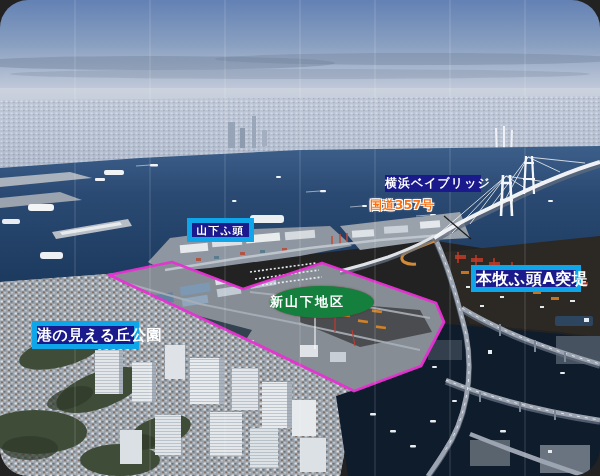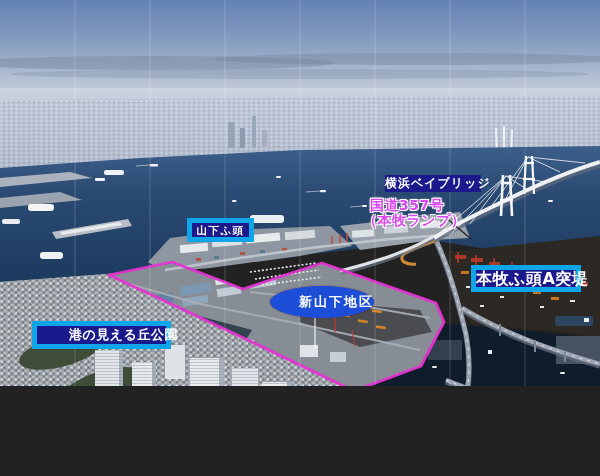--- a/index.html
+++ b/index.html
@@ -1,32 +1,32 @@
 <!DOCTYPE html>
 <html><head>
 <meta charset="utf-8">
 <style>
   html,body{margin:0;padding:0;background:#222;}
-  .stage{position:relative;width:600px;height:386px;overflow:hidden;
-         font-family:"DejaVu Sans",sans-serif;}
+  .stage{position:relative;width:600px;height:476px;overflow:hidden;
+         font-family:"DejaVu Sans",sans-serif;border-radius:28px;}
   .stage svg{position:absolute;left:0;top:0;}
   .lbl{position:absolute;background:#1a1a8c;color:#fff;font-weight:bold;
        text-align:center;white-space:nowrap;letter-spacing:1px;z-index:20;}
   .lbl.bordered{border:5px solid #0ea5e9;}
   .lbl-bay{left:385px;top:175px;width:96px;height:17px;font-size:12px;line-height:17px;}
   .lbl-yamashita{left:187px;top:218px;width:57px;height:14px;font-size:10.5px;line-height:14px;letter-spacing:1.5px;}
   .lbl-honmoku{left:471px;top:265px;width:100px;height:17px;font-size:16px;line-height:17px;letter-spacing:0.5px;}
-  .lbl-park{left:32px;top:321px;width:97px;height:18px;font-size:13px;line-height:18px;letter-spacing:0.5px;padding-left:32px;}
-  .route-label{position:absolute;left:363px;top:198px;color:#d946ef;font-weight:bold;
-       font-size:14px;line-height:14.5px;z-index:20;letter-spacing:0.5px;white-space:nowrap;
+  .lbl-park{left:32px;top:321px;width:97px;height:18px;font-size:15px;line-height:18px;letter-spacing:0.5px;}
+  .route-label{position:absolute;left:363px;top:198px;color:#f97316;font-weight:bold;
+       font-size:12px;line-height:14.5px;z-index:20;letter-spacing:0.5px;white-space:nowrap;
        text-shadow:-1px -1px 0 #fff,1px -1px 0 #fff,-1px 1px 0 #fff,1px 1px 0 #fff,0 0 3px #fff;}
   .route-label .l1{padding-left:7px;}
   .district-ellipse{position:absolute;left:270px;top:286px;width:104px;height:32px;
-       background:#1d4ed8;border-radius:50%;color:#fff;font-weight:bold;font-size:13px;
-       line-height:32px;text-align:right;letter-spacing:2px;z-index:20;
+       background:#15803d;border-radius:50%;color:#fff;font-weight:bold;font-size:13px;
+       line-height:32px;text-align:left;letter-spacing:2px;z-index:20;
        box-shadow:0 0 2px rgba(120,0,0,.5);}
 </style>
 </head>
 <body>
 
 <div class="stage">
 
 <svg width="600" height="476" viewBox="0 0 600 476">
   <defs>
     <linearGradient id="sky" x1="0" y1="0" x2="0" y2="1">
@@ -387,21 +387,20 @@
     <line x1="375" y1="0" x2="375" y2="476"></line>
         <line x1="450" y1="0" x2="450" y2="476"></line>
     <line x1="525" y1="0" x2="525" y2="476"></line>
   </g>
 </svg>
 
 <div class="lbl lbl-bay">横浜ベイブリッジ</div>
 
 <div class="route-label">
   <div class="l1">国道357号</div>
-  <div class="l2">（本牧ランプ）</div>
 </div>
 
 <div class="lbl bordered lbl-yamashita">山下ふ頭</div>
 
 <div class="lbl bordered lbl-honmoku">本牧ふ頭A突堤</div>
 
 <div class="district-ellipse">
   <span>新山下地区</span>
 </div>
 

